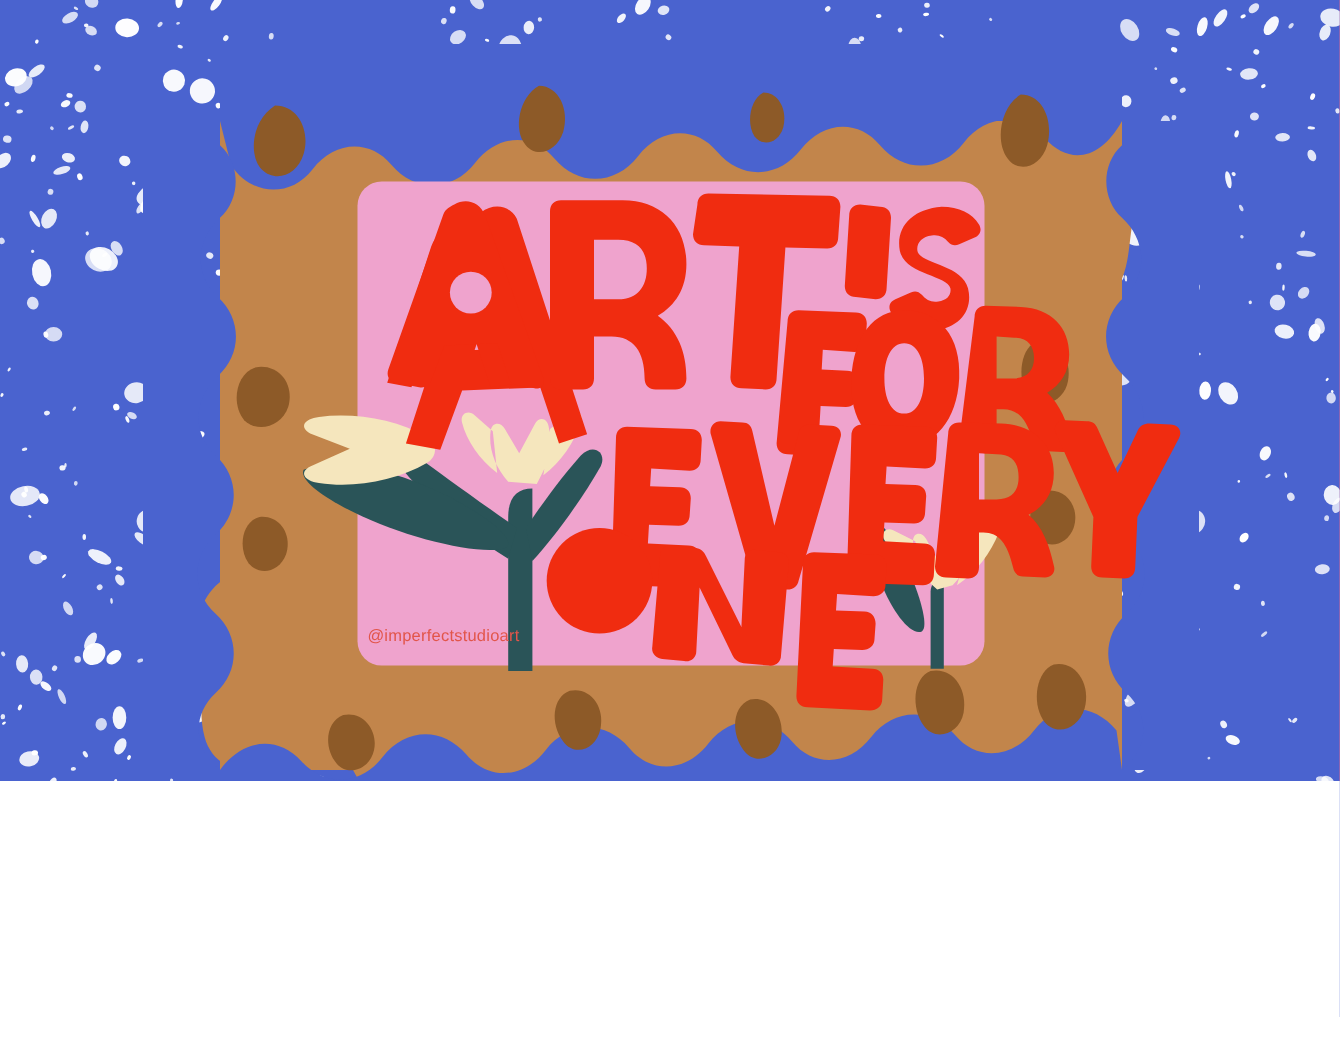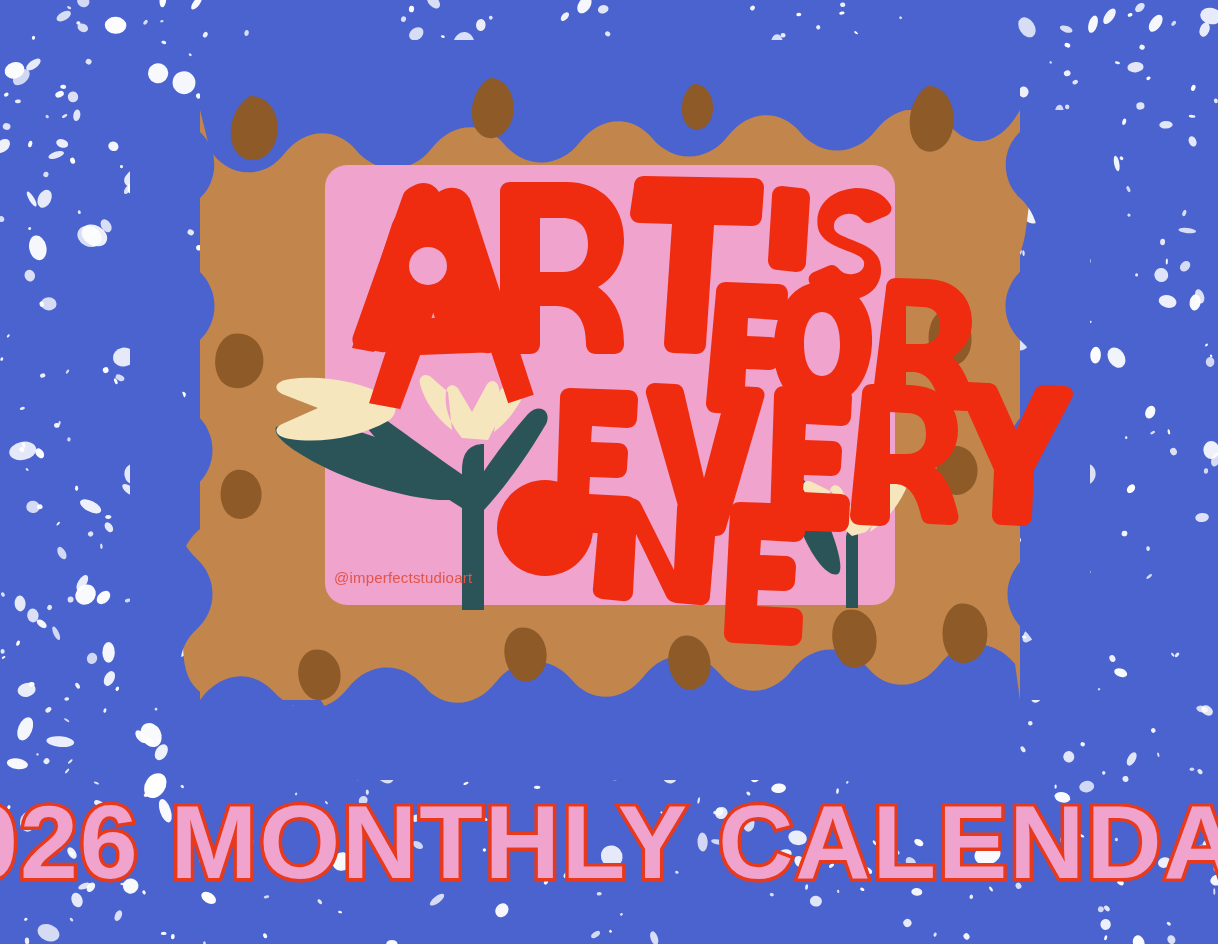--- a/index.html
+++ b/index.html
@@ -6,21 +6,21 @@
     margin: 0;
     padding: 0;
     background: #ffffff;
   }
   body {
     font-family: "Liberation Sans", sans-serif;
   }
   #cover {
     position: relative;
     width: 1218px;
-    height: 944px;
+    height: 710px;
     overflow: hidden;
     background: #be185d;
   }
   #bg-svg, #art-svg, #title-svg {
     position: absolute;
     left: 0;
     top: 0;
     width: 1218px;
     height: 944px;
     display: block;

